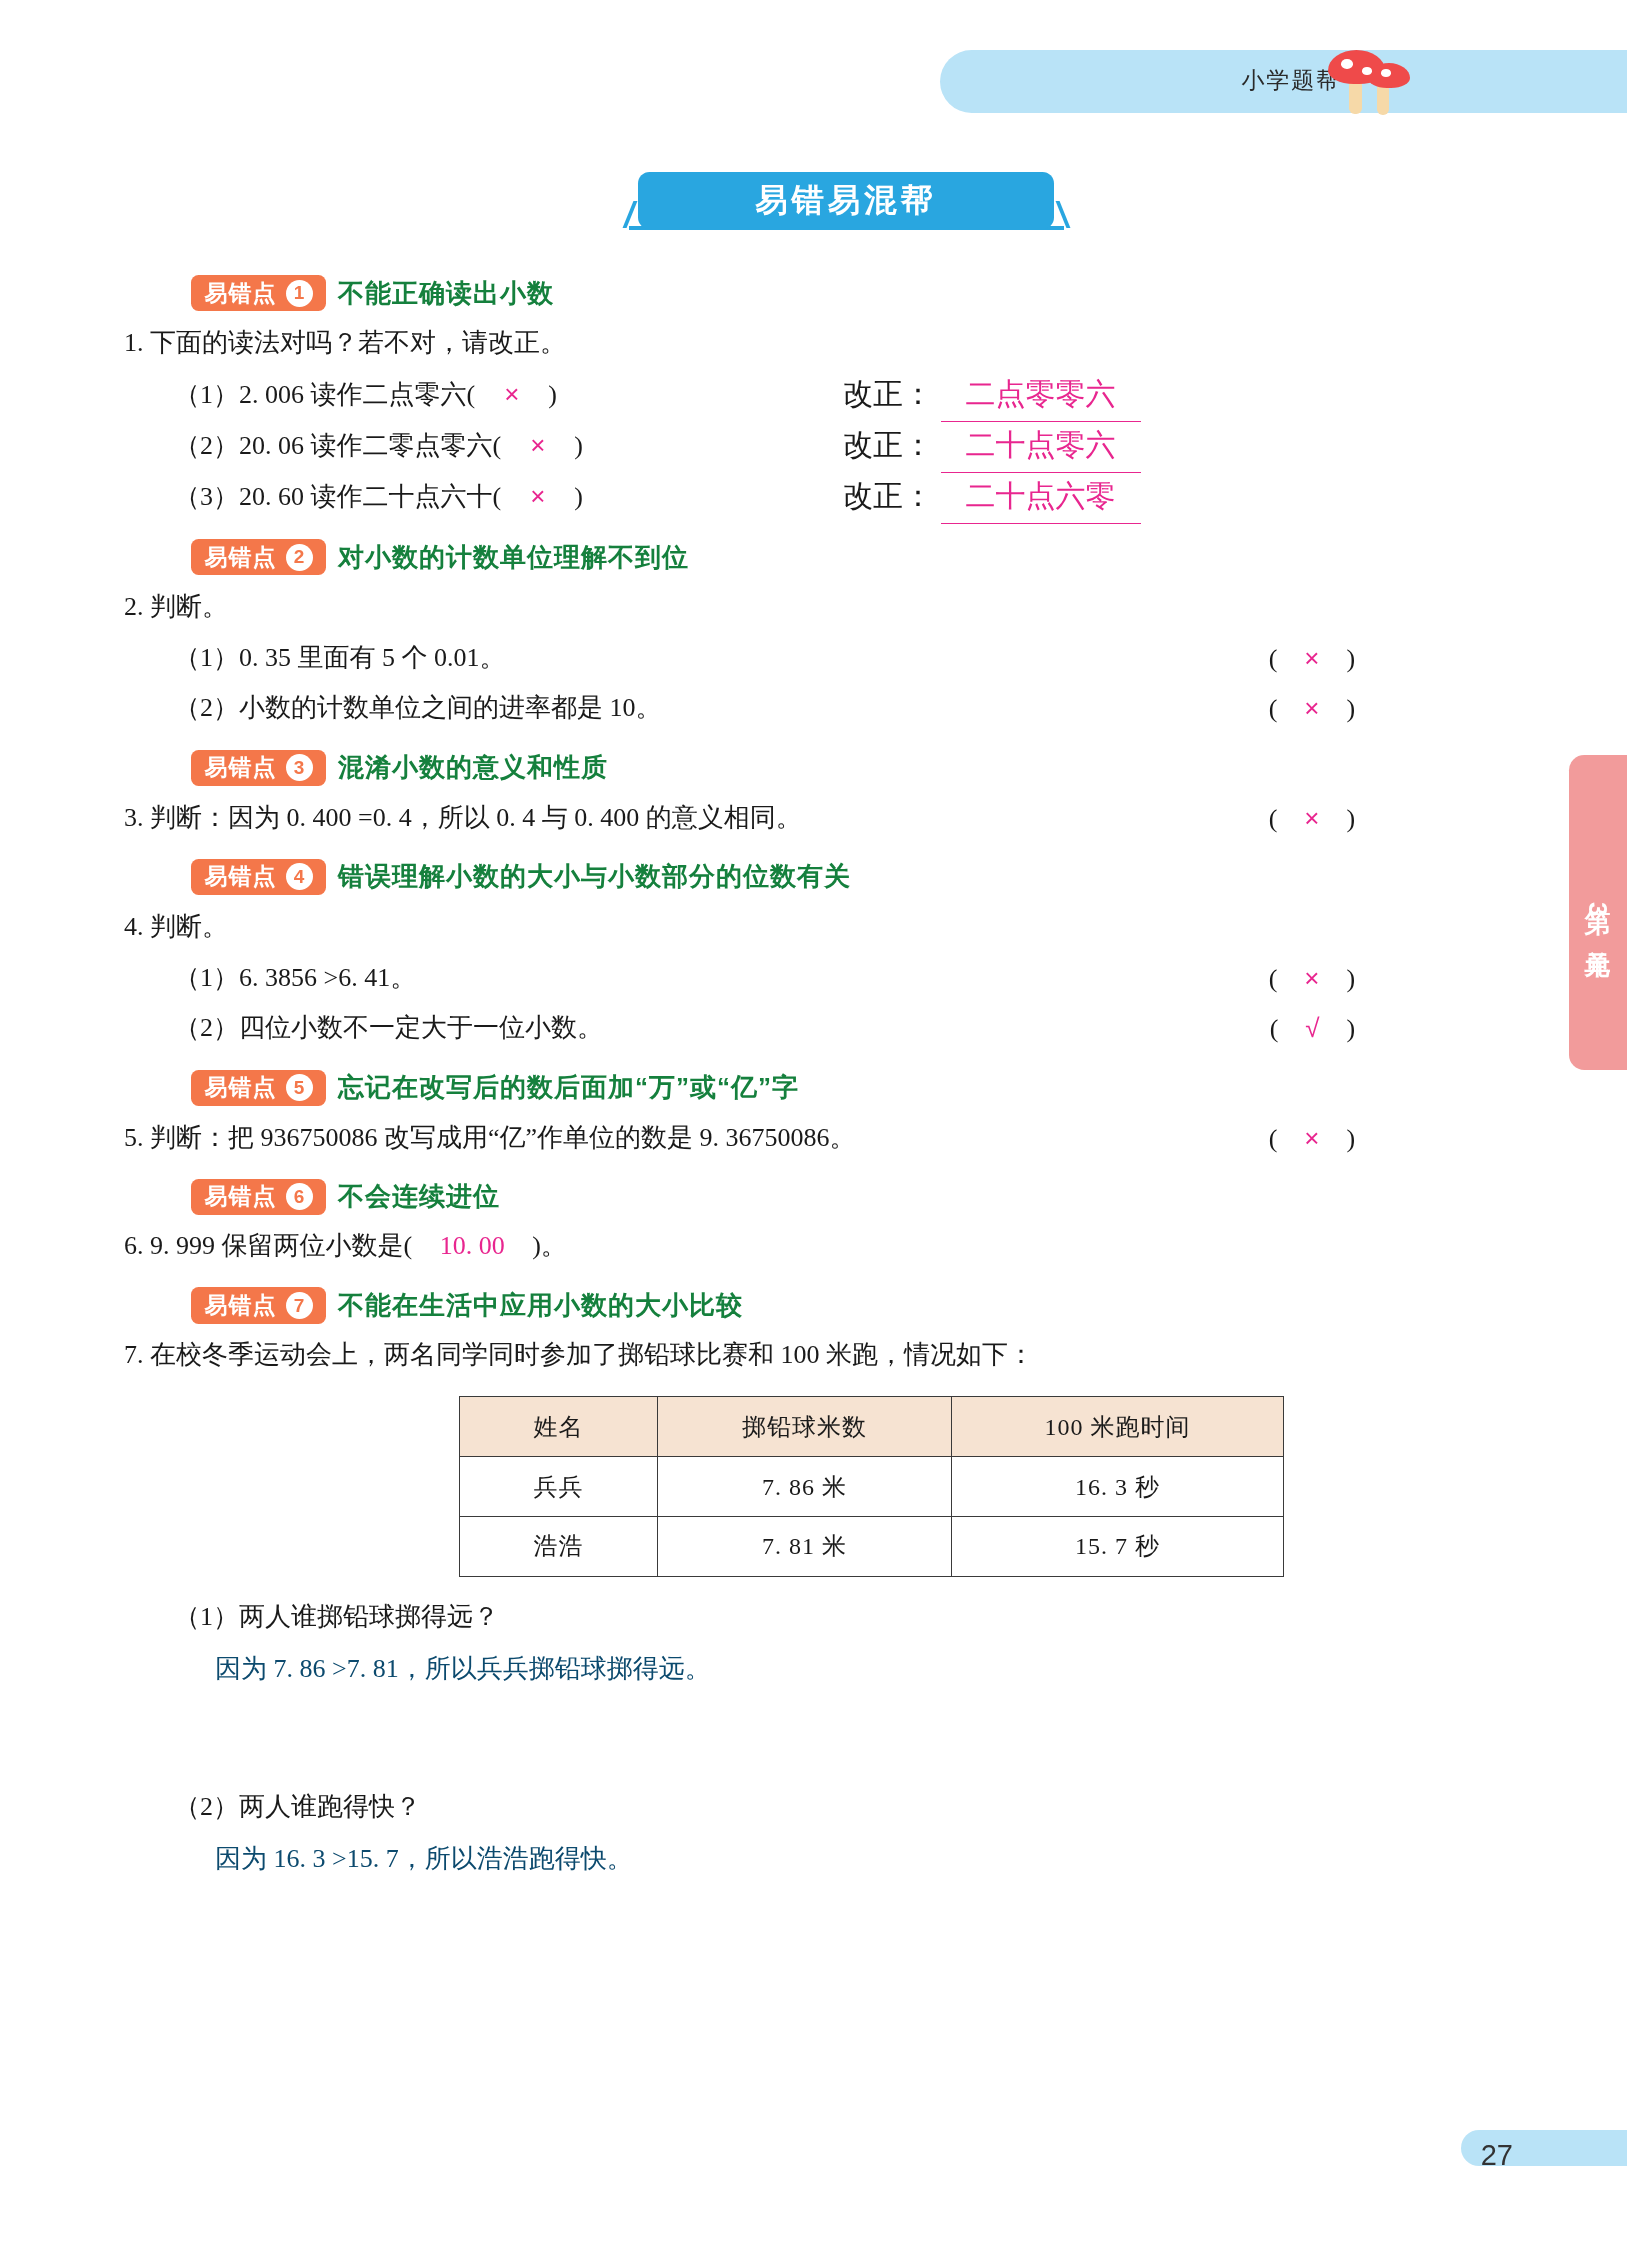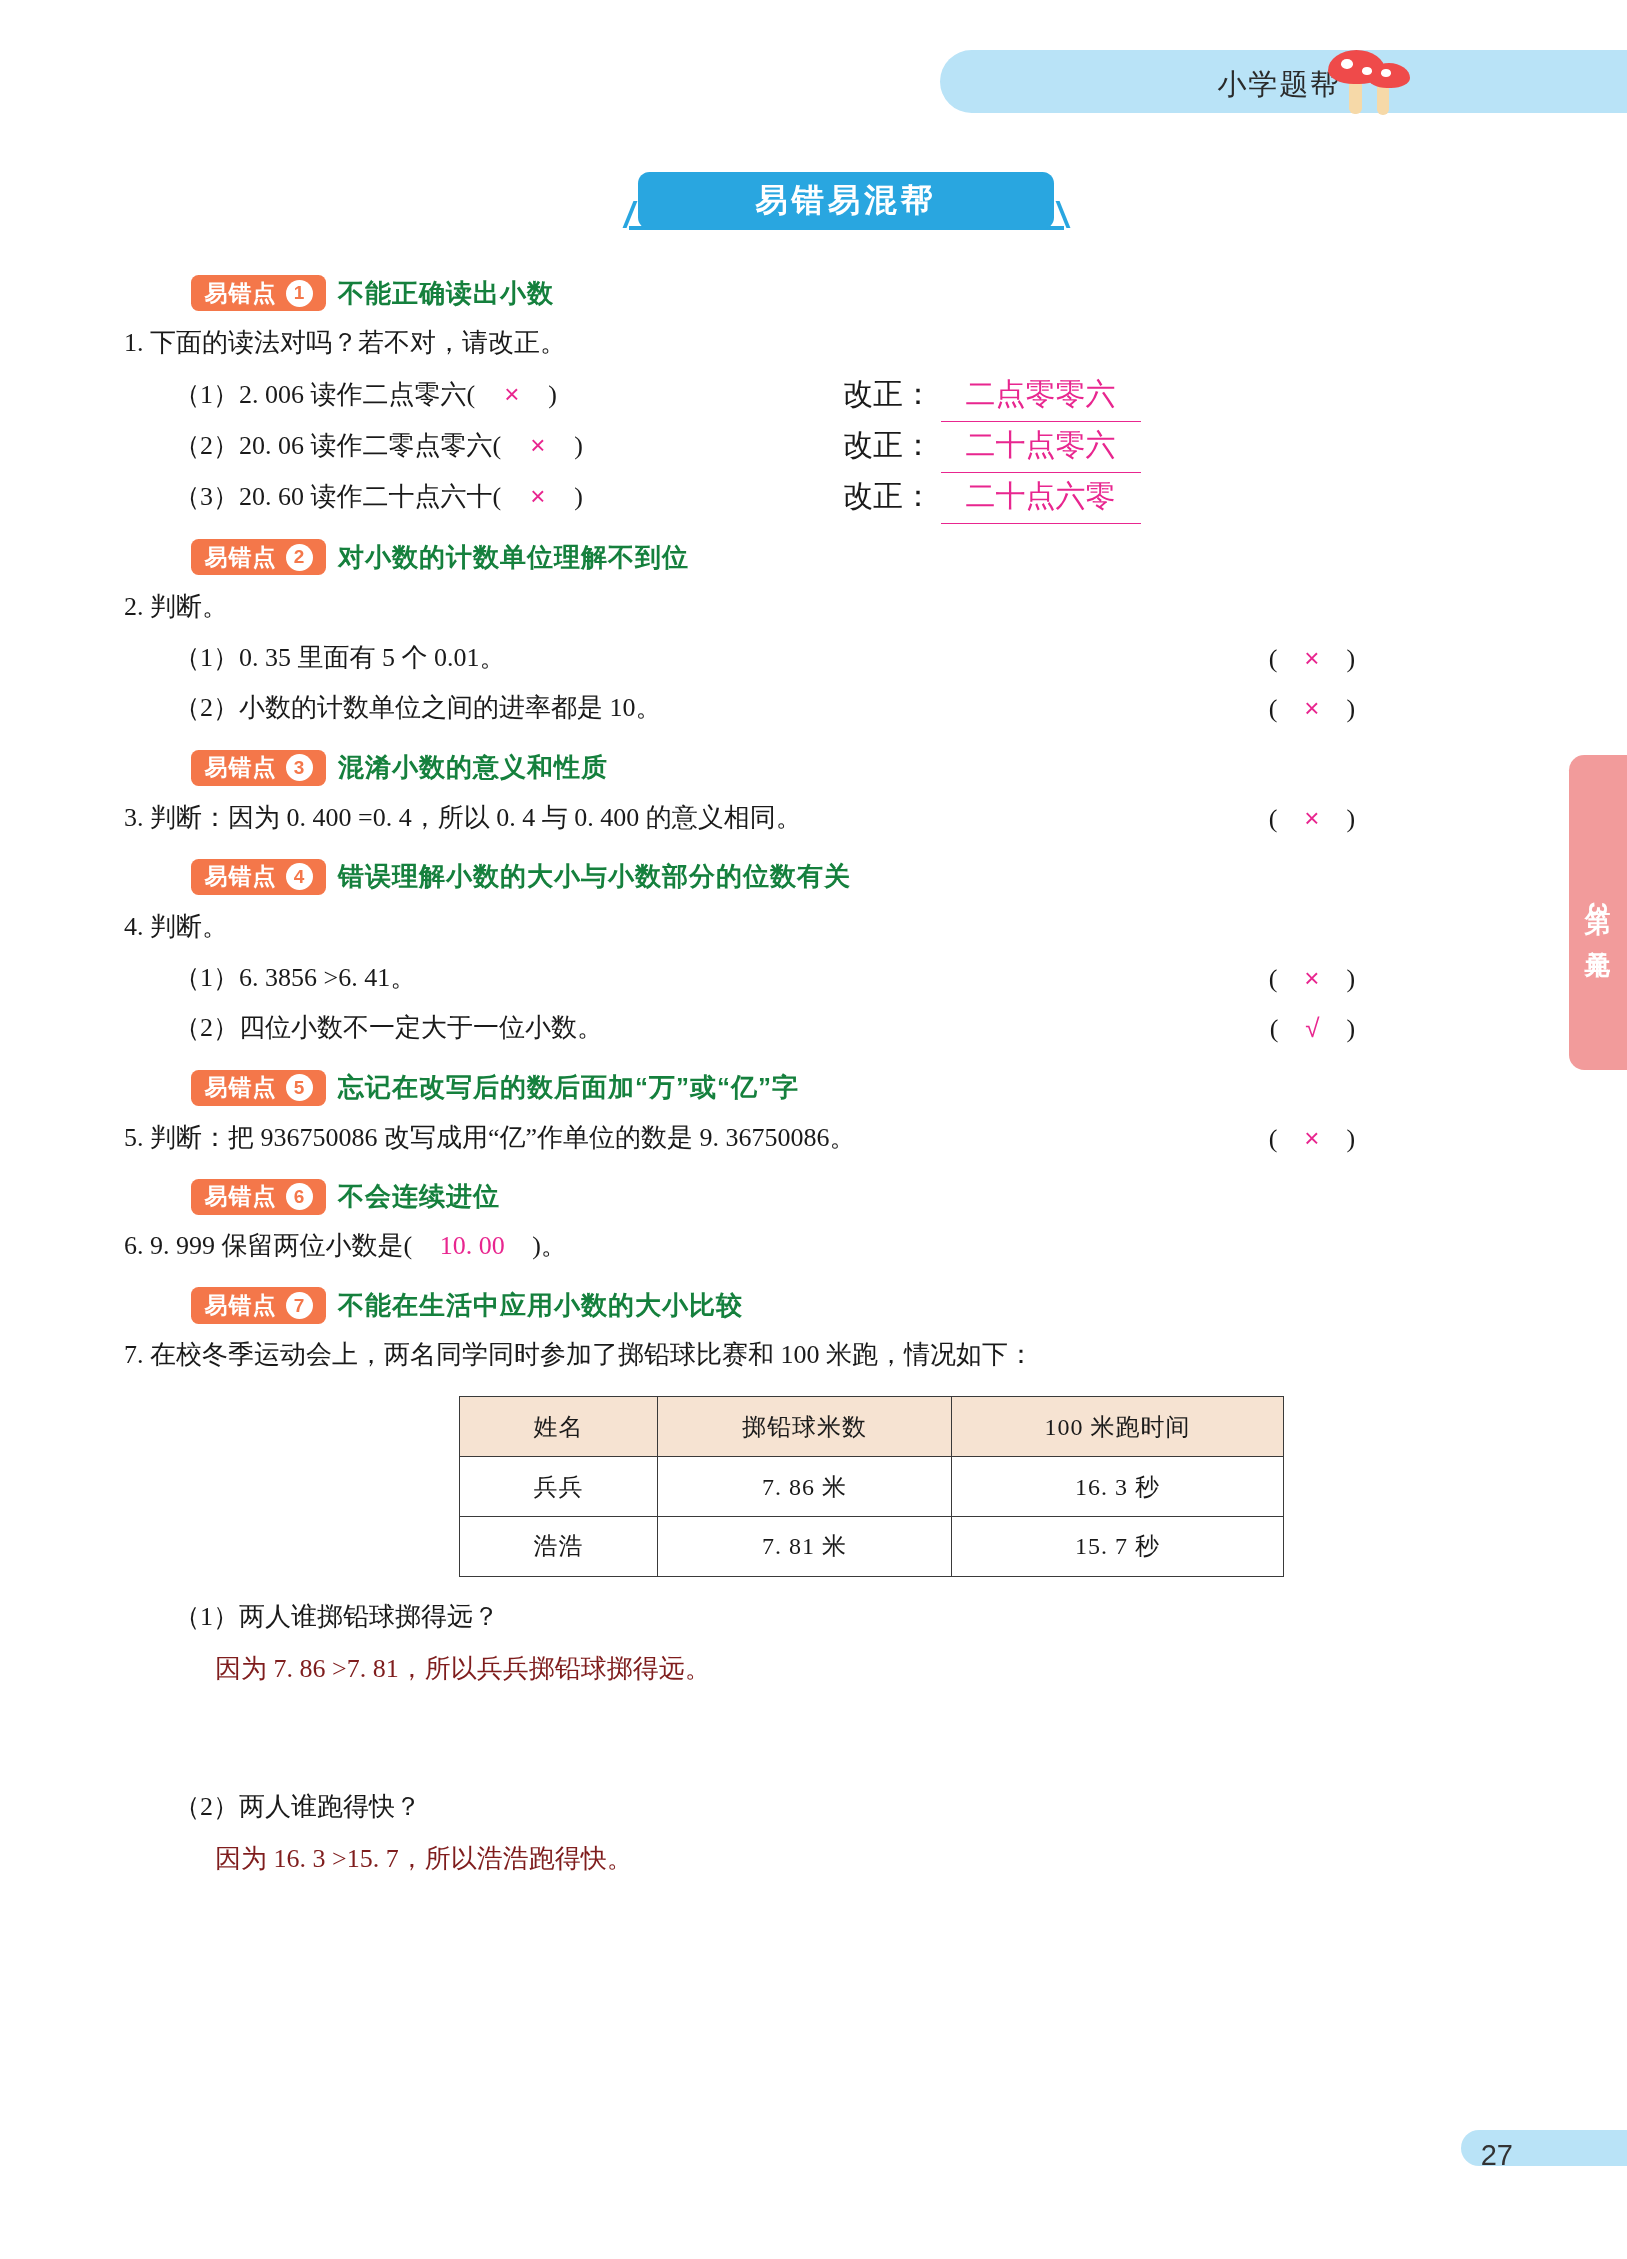--- a/index.html
+++ b/index.html
@@ -28,21 +28,21 @@
     width: 688px;
     height: 63px;
     background: #b9e3f7;
     border-top-left-radius: 32px;
     border-bottom-left-radius: 32px;
   }
   .topbar-label {
     position: absolute;
     top: 65px;
     right: 287px;
-    font-size: 29px;
+    font-size: 23px;
     color: #2a2a2a;
     font-family: "Liberation Sans", sans-serif;
     letter-spacing: 1.9px;
   }
   .mushrooms {
     position: absolute;
     top: 38px;
     right: 201px;
     width: 105px;
     height: 76px;
@@ -257,21 +257,21 @@
     width: 143px;
   }
   .tbl td.mid {
     width: 239px;
   }
   .tbl td.last {
     width: 277px;
   }
 
   .answer-line {
-    color: #7f1d1d;
+    color: #0c4a6e;
     font-size: 26px;
     margin-left: 91px;
     line-height: 54px;
   }
 
   
   .footer-bar {
     position: absolute;
     bottom: 94px;
     right: 0;

